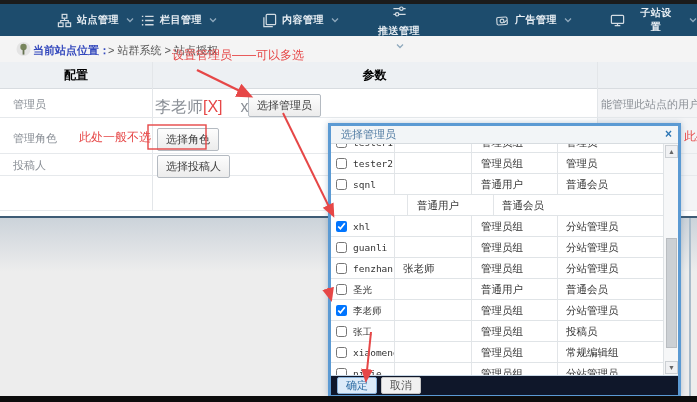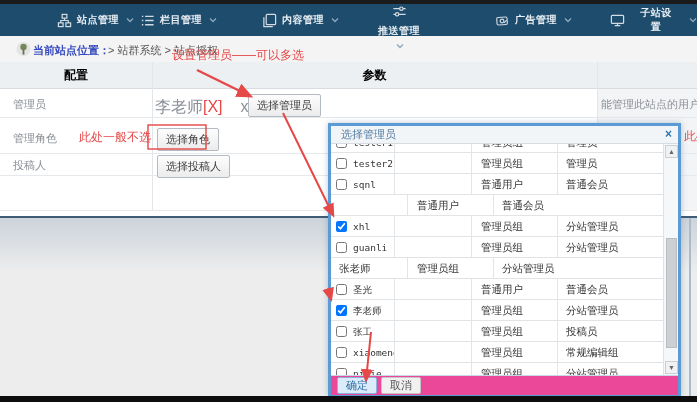--- a/index.html
+++ b/index.html
@@ -58,21 +58,21 @@
   .c2{width:77px;padding-left:8px;font-size:10.5px;color:#333;}
   .c3{width:86px;padding-left:9px;font-size:10.5px;color:#333;}
   .c4{flex:1;padding-left:8px;font-size:10.5px;color:#333;border-right:none;}
   
   .sbar{position:absolute;right:0;top:0;width:15px;height:231px;background:#f6f7f8;border-left:1px solid #dfe3e6;box-sizing:border-box;}
   .sbtn{position:absolute;left:1px;width:13px;height:13px;background:#f0f1f3;border:1px solid #ccd0d4;box-sizing:border-box;
         font-size:7px;line-height:11px;text-align:center;color:#666;cursor:pointer;}
   .sbtn.up{top:1px;} .sbtn.down{bottom:1px;}
   .sthumb{position:absolute;left:2px;top:94px;width:11px;height:110px;background:#ccd0d4;border:1px solid #b9bdc1;box-sizing:border-box;cursor:grab;}
   
-  .modal-footer{position:relative;height:19px;background:#ec4899;border-top:1px solid #c9d8e6;}
+  .modal-footer{position:relative;height:19px;background:#0f172a;border-top:1px solid #c9d8e6;}
   .mf-btn{position:absolute;top:1px;height:15px;line-height:14px;font-size:11px;padding:0 8px;cursor:pointer;border-radius:2px;}
   .mf-ok{left:6px;background:#dcebf9;border:1px solid #8ab2da;color:#2e6da4;}
   .mf-cancel{left:50px;background:#f1f1f1;border:1px solid #c6c6c6;color:#555;}
   
   .note{position:absolute;color:#e64747;font-size:12px;z-index:30;white-space:nowrap;}
   .overlay{position:absolute;left:0;top:0;width:697px;height:402px;z-index:25;pointer-events:none;}
 </style>
 </head>
 <body>
 
@@ -264,20 +264,24 @@
             <div class="urow">
     <label class="ucell c1">
       <input type="checkbox" style="">
       <span class="uname">guanli</span>
     </label>
     <div class="ucell c2"></div>
     <div class="ucell c3">管理员组</div>
     <div class="ucell c4">分站管理员</div>
   </div>
             <div class="urow">
+    <label class="ucell c1">
+      <input type="checkbox" style="">
+      <span class="uname">fenzhan</span>
+    </label>
     <div class="ucell c2">张老师</div>
     <div class="ucell c3">管理员组</div>
     <div class="ucell c4">分站管理员</div>
   </div>
             <div class="urow">
     <label class="ucell c1">
       <input type="checkbox" style="">
       <span class="uname">圣光</span>
     </label>
     <div class="ucell c2"></div>

